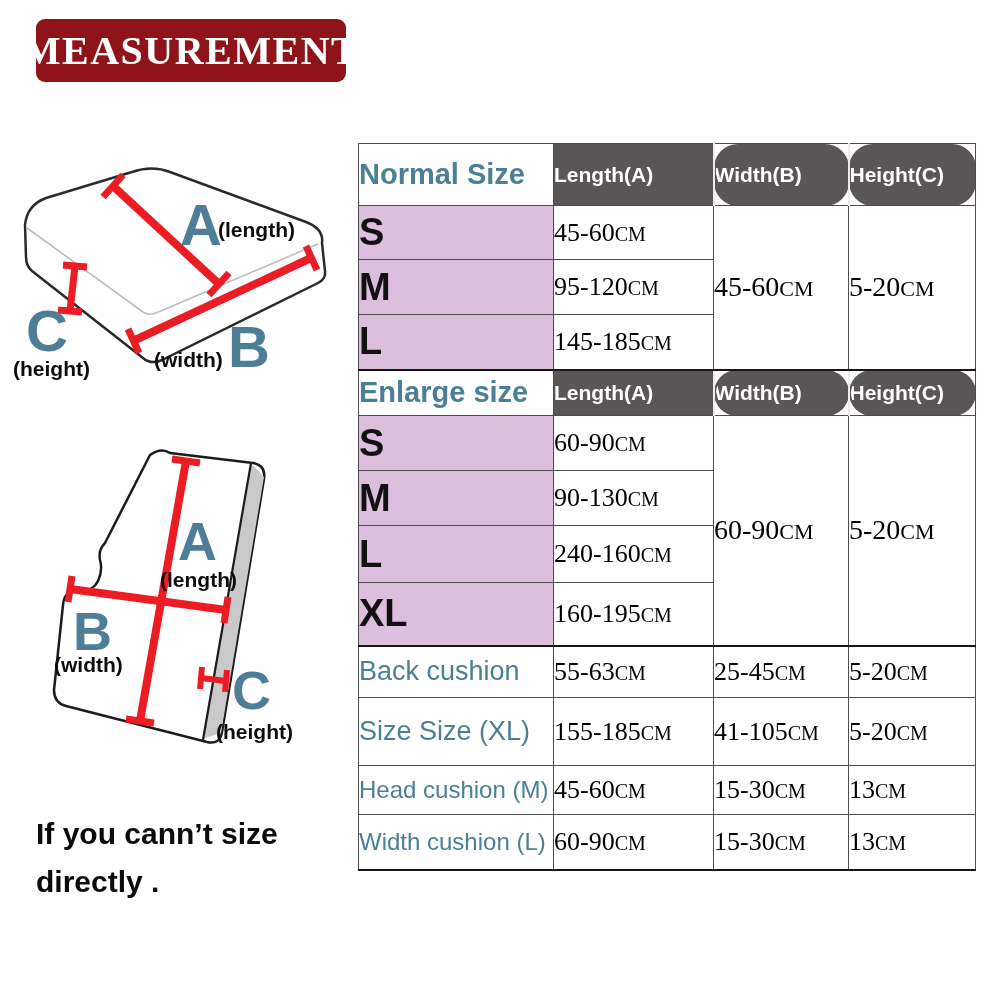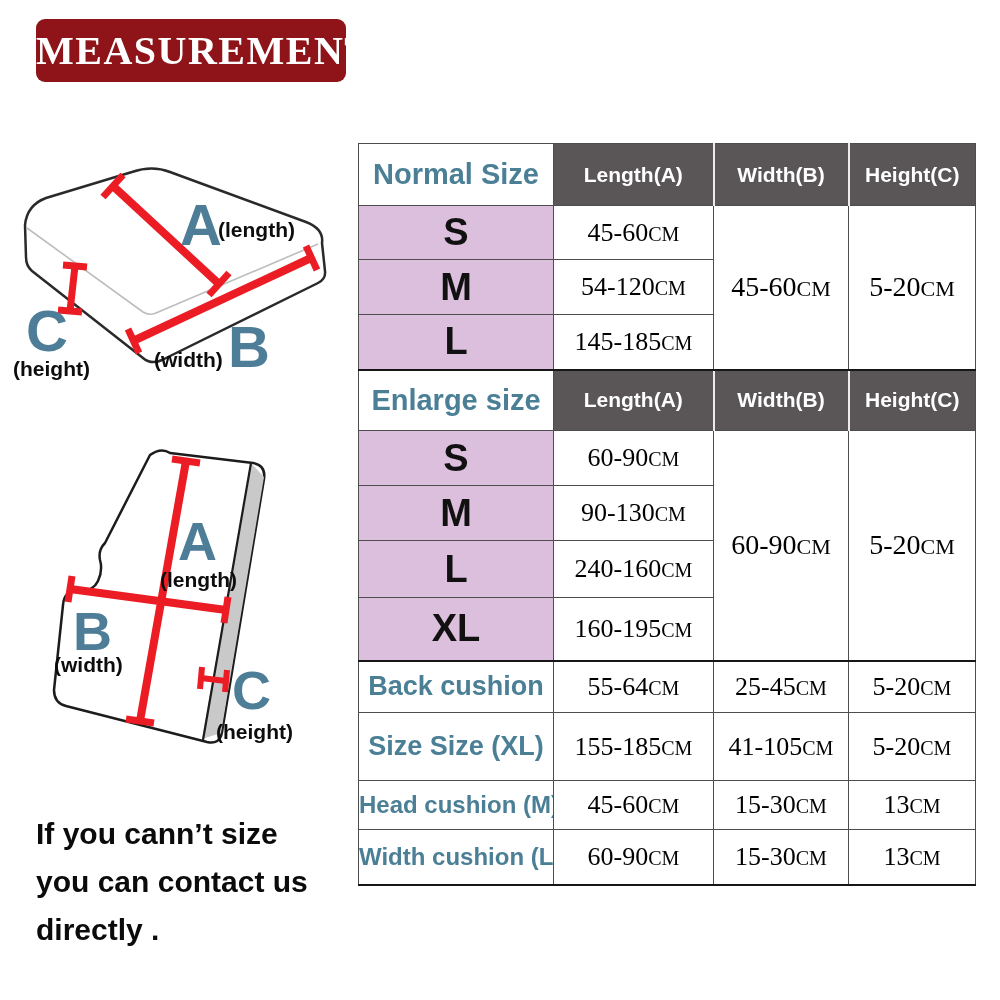--- a/index.html
+++ b/index.html
@@ -5,53 +5,53 @@
   * { margin:0; padding:0; box-sizing:border-box; }
   html,body { background:#fff; }
   body {
     width:1000px; height:1000px; position:relative; overflow:hidden;
     font-family:"Liberation Sans", sans-serif;
   }
   
   .banner {
     position:absolute; left:36px; top:19px; width:310px; height:63px;
     background:#8e1419; border-radius:9px;
-    display:flex; align-items:center; justify-content:flex-start;
+    display:flex; align-items:center; justify-content:center;
   }
   .banner-title {
     font-family:"Liberation Serif", serif; font-weight:bold;
     font-size:40px; color:#ffffff; letter-spacing:1.5px; white-space:nowrap;
   }
   .svg-abs { position:absolute; }
   svg text { font-family:"Liberation Sans", sans-serif; font-weight:700; }
   .dim-letter { fill:#4e7e97; font-size:58px; }
   .dim-letter2 { fill:#4e7e97; font-size:54px; }
   .dim-sub { fill:#0d0d0d; font-size:21px; }
   
   table.size-table {
     position:absolute; left:358px; top:143px; width:617px;
     border-collapse:collapse; table-layout:fixed;
     border:1px solid #9a9a9a; border-bottom:2px solid #161616;
   }
   .size-table td {
-    border:1px solid #4d4d4d; text-align:center; vertical-align:middle;
+    border:1px solid #4d4d4d; vertical-align:middle;
     padding:0; overflow:hidden; white-space:nowrap;
   }
   tr.sep td { border-top:2px solid #161616; }
   td.head-label { background:#ffffff; color:#4a7f96; font-weight:700; font-size:29px; }
   td.head-col {
     background:#5a5658; color:#ffffff; font-weight:700; font-size:21px;
   }
-  td.head-col + td.head-col { border-left:2px solid #ececec; }
+  td.head-col + td.head-col { border-left:2px solid #ececec;border-radius:24px; }
   td.size-cell { background:#dcbedd; color:#111; font-weight:700; font-size:38px; }
   td.val { font-family:"Liberation Serif", serif; font-size:26px; color:#000; background:#fff; }
   td.val .unit { font-size:20px; }
   td.val-big { font-family:"Liberation Serif", serif; font-size:28px; color:#000; background:#fff; }
   td.val-big .unit { font-size:22px; }
-  td.xlabel { background:#fff; color:#4a7f96; font-weight:700;margin-left:23px; }
+  td.xlabel { background:#fff; color:#4a7f96; font-weight:400;margin-left:23px; }
   td.xlabel.lg { font-size:27px; }
   td.xlabel.sm { font-size:24px; }
   
   .note {
     position:absolute; left:36px; top:810px; color:#0b0b0b;
     font-size:30px; font-weight:700; line-height:48px;
   }
 </style>
 </head>
 <body>
@@ -135,28 +135,28 @@
     <td class="head-col">Height(C)</td>
   </tr>
   <tr style="height:54px">
     <td class="size-cell">S</td>
     <td class="val"><span>45-60</span><span class="unit">CM</span></td>
     <td class="val-big" rowspan="3"><span>45-60</span><span class="unit">CM</span></td>
     <td class="val-big" rowspan="3"><span>5-20</span><span class="unit">CM</span></td>
   </tr>
   <tr style="height:55px">
     <td class="size-cell">M</td>
-    <td class="val"><span>54-120</span><span class="unit">CM</span></td>
+    <td class="val"><span>95-120</span><span class="unit">CM</span></td>
   </tr>
   <tr style="height:55px">
     <td class="size-cell">L</td>
     <td class="val"><span>145-185</span><span class="unit">CM</span></td>
   </tr>
 
-  <tr style="height:61px" class="sep">
+  <tr style="height:46px" class="sep">
     <td class="head-label">Enlarge size</td>
     <td class="head-col">Length(A)</td>
     <td class="head-col">Width(B)</td>
     <td class="head-col">Height(C)</td>
   </tr>
   <tr style="height:55px">
     <td class="size-cell">S</td>
     <td class="val"><span>60-90</span><span class="unit">CM</span></td>
     <td class="val-big" rowspan="4"><span>60-90</span><span class="unit">CM</span></td>
     <td class="val-big" rowspan="4"><span>5-20</span><span class="unit">CM</span></td>
@@ -169,21 +169,21 @@
     <td class="size-cell">L</td>
     <td class="val"><span>240-160</span><span class="unit">CM</span></td>
   </tr>
   <tr style="height:63px">
     <td class="size-cell">XL</td>
     <td class="val"><span>160-195</span><span class="unit">CM</span></td>
   </tr>
 
   <tr style="height:52px" class="sep">
     <td class="xlabel lg">Back cushion</td>
-    <td class="val"><span>55-64</span><span class="unit">CM</span></td>
+    <td class="val"><span>55-63</span><span class="unit">CM</span></td>
     <td class="val"><span>25-45</span><span class="unit">CM</span></td>
     <td class="val"><span>5-20</span><span class="unit">CM</span></td>
   </tr>
   <tr style="height:68px">
     <td class="xlabel lg">Size Size (XL)</td>
     <td class="val"><span>155-185</span><span class="unit">CM</span></td>
     <td class="val"><span>41-105</span><span class="unit">CM</span></td>
     <td class="val"><span>5-20</span><span class="unit">CM</span></td>
   </tr>
   <tr style="height:49px">
@@ -196,15 +196,14 @@
     <td class="xlabel sm">Width cushion (L)</td>
     <td class="val"><span>60-90</span><span class="unit">CM</span></td>
     <td class="val"><span>15-30</span><span class="unit">CM</span></td>
     <td class="val"><span>13</span><span class="unit">CM</span></td>
   </tr>
 </tbody>
   </table>
 
 <div class="note">
   <div>If you cann’t size</div>
-  <div>you can contact us</div>
   <div>directly .</div>
 </div>
 
 </body></html>

